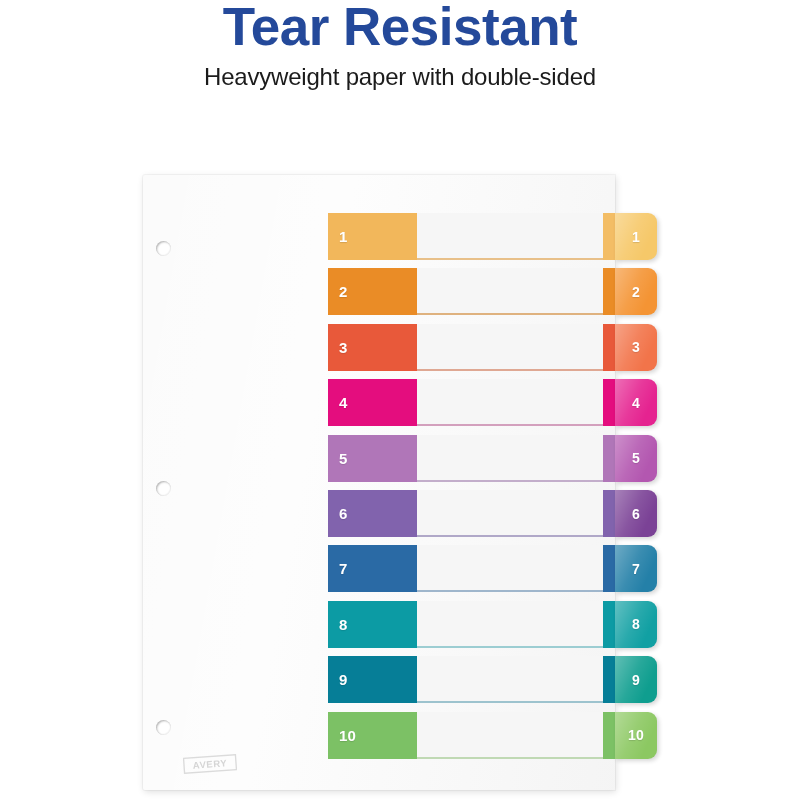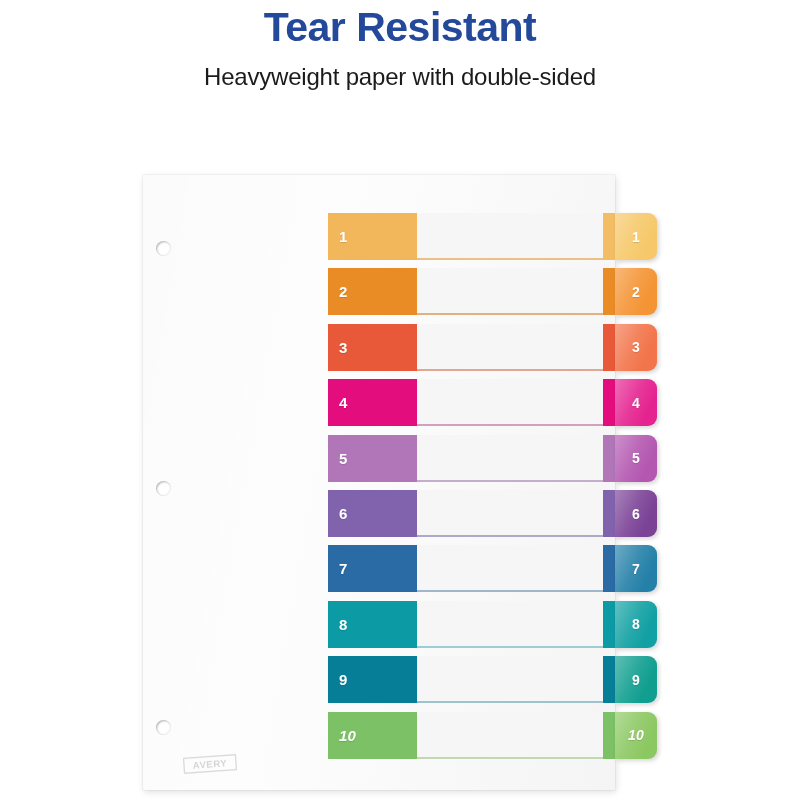--- a/index.html
+++ b/index.html
@@ -11,21 +11,21 @@
     position:relative;
   }
 
   
   #header{
     position:absolute;left:0;top:0;width:800px;height:150px;
     text-align:center;
   }
   #headline{
     margin:0;padding-top:4px;
-    font-size:41px;line-height:46px;
+    font-size:53px;line-height:46px;
     font-weight:bold;
     letter-spacing:-0.5px;
     color:#24499a;
     font-family:"Liberation Sans","DejaVu Sans",sans-serif;
   }
   #subhead{
     margin:0;padding-top:12px;
     font-size:24px;line-height:30px;
     font-weight:normal;
     color:#1b1b1b;
@@ -267,21 +267,21 @@
         <div class="strip" style="background: rgb(246, 246, 246);"></div>
         <div class="strip-rule" style="background: rgb(157, 195, 206);"></div>
         <div class="num-block" style="background: rgb(6, 126, 151);">
           <span class="num">9</span>
         </div>
         <div class="edge-strip" style="background: rgb(6, 126, 151);"></div>
         <div class="tab" style="background: rgb(15, 158, 143); z-index: 2;">
           <span class="num">9</span>
         </div>
       </div>
-      <div class="row" style="top: 536.6px; height: 47px; font-style: italic;">
+      <div class="row" style="top: 536.6px; height: 47px;">
         <div class="strip" style="background: rgb(246, 246, 246);"></div>
         <div class="strip-rule" style="background: rgb(192, 217, 180);"></div>
         <div class="num-block" style="background: rgb(124, 193, 101);">
           <span class="num">10</span>
         </div>
         <div class="edge-strip" style="background: rgb(124, 193, 101);"></div>
         <div class="tab" style="background: rgb(140, 200, 98); z-index: 1;">
           <span class="num">10</span>
         </div>
       </div>

